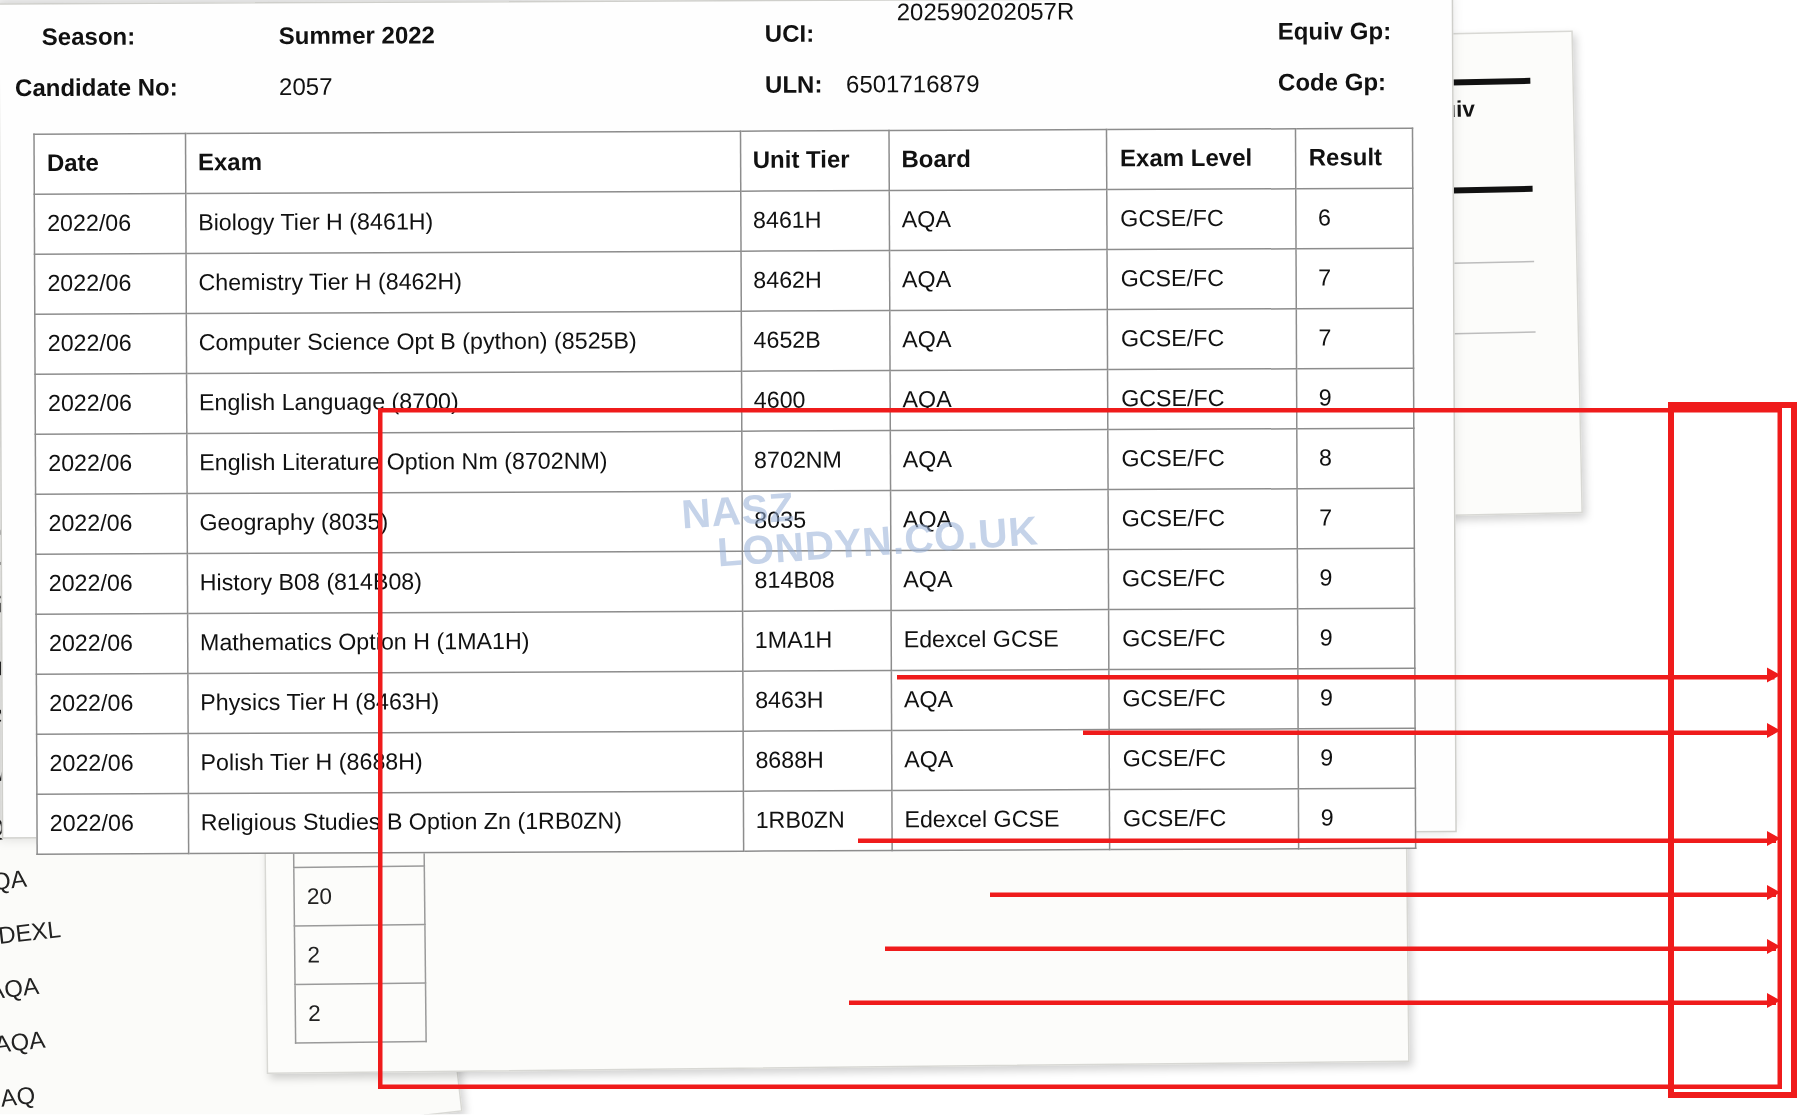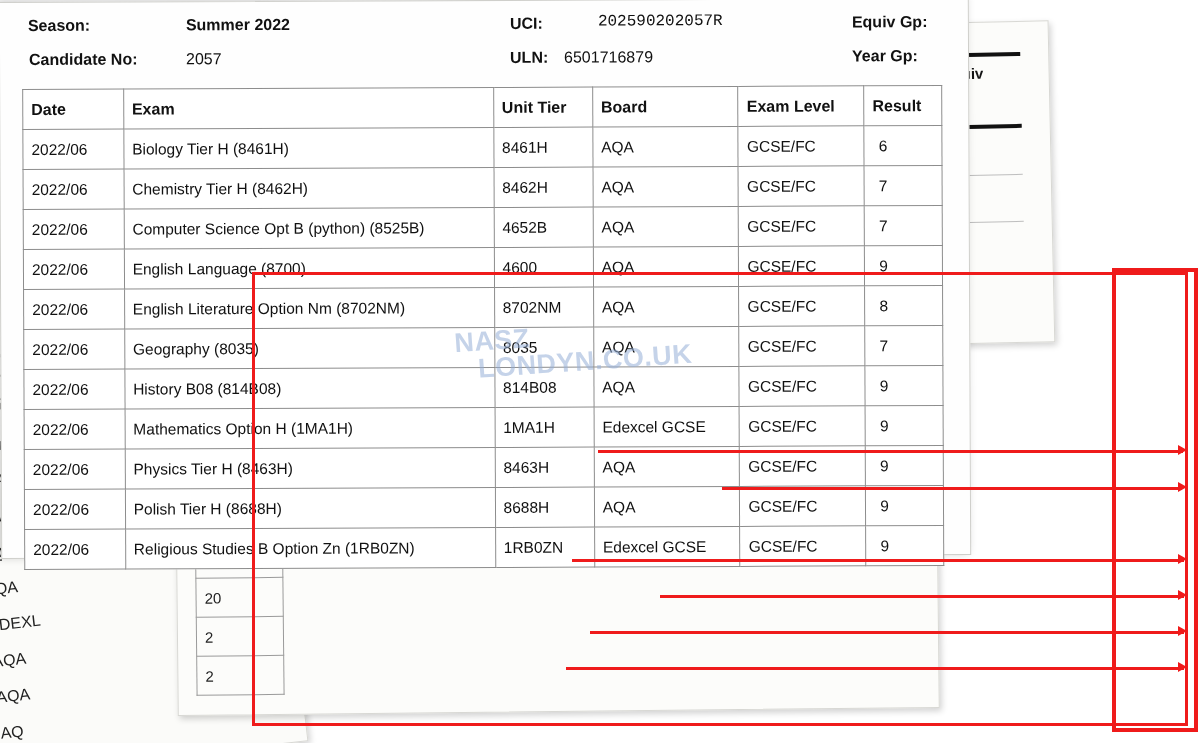--- a/index.html
+++ b/index.html
@@ -354,30 +354,30 @@
             <td>2</td>
           </tr>
     </tbody>
       </table>
   </div>
 
   <div id="sheet-front">
 
     <div class="meta lbl" style="left:28px;  top:14px;">Season:</div>
     <div class="meta" style="left:186px; top:14px;font-weight:bold;">Summer 2022</div>
-    <div class="meta lbl" style="left:29px;  top:48px;text-align:center;">Candidate No:</div>
+    <div class="meta lbl" style="left:10px;  top:48px;text-align:center;">Candidate No:</div>
     <div class="meta" style="left:186px; top:48px;">2057</div>
 
     <div class="meta lbl" style="left:510px; top:14px;">UCI:</div>
-    <div class="meta" style="left:598px; top:12px;font-family:Liberation Mono, monospace;">202590202057R</div>
+    <div class="meta" style="left:598px; top:0;">202590202057R</div>
     <div class="meta lbl" style="left:510px; top:48px;">ULN:</div>
     <div class="meta" style="left:564px; top:48px;">6501716879</div>
 
     <div class="meta lbl" style="left:852px; top:14px;">Equiv Gp:</div>
-    <div class="meta lbl" style="left:852px; top:48px;">Year Gp:</div>
+    <div class="meta lbl" style="left:852px; top:48px;">Code Gp:</div>
 
     <div id="mainTableWrap">
       <table id="mainTable">
         <thead>
           <tr>
             <th class="c-date">Date</th>
             <th class="c-exam">Exam</th>
             <th class="c-unit">Unit Tier</th>
             <th class="c-board">Board</th>
             <th class="c-level">Exam Level</th>

